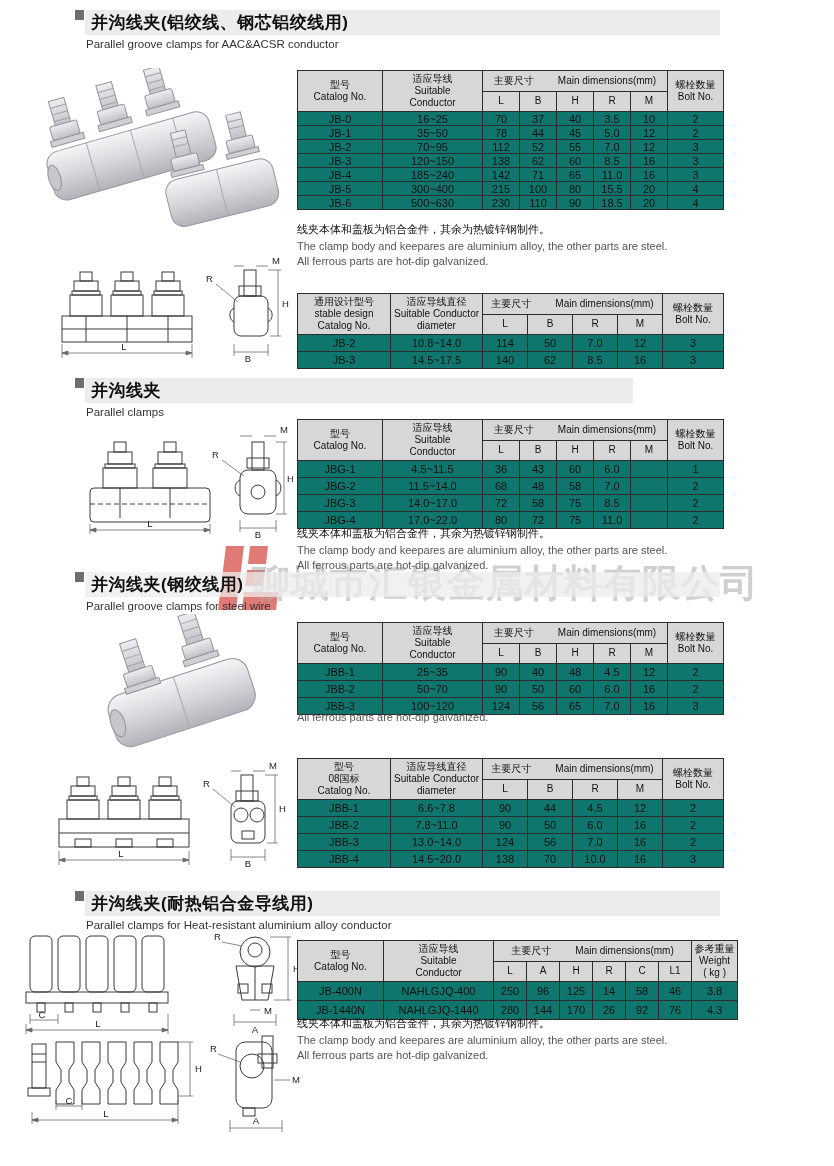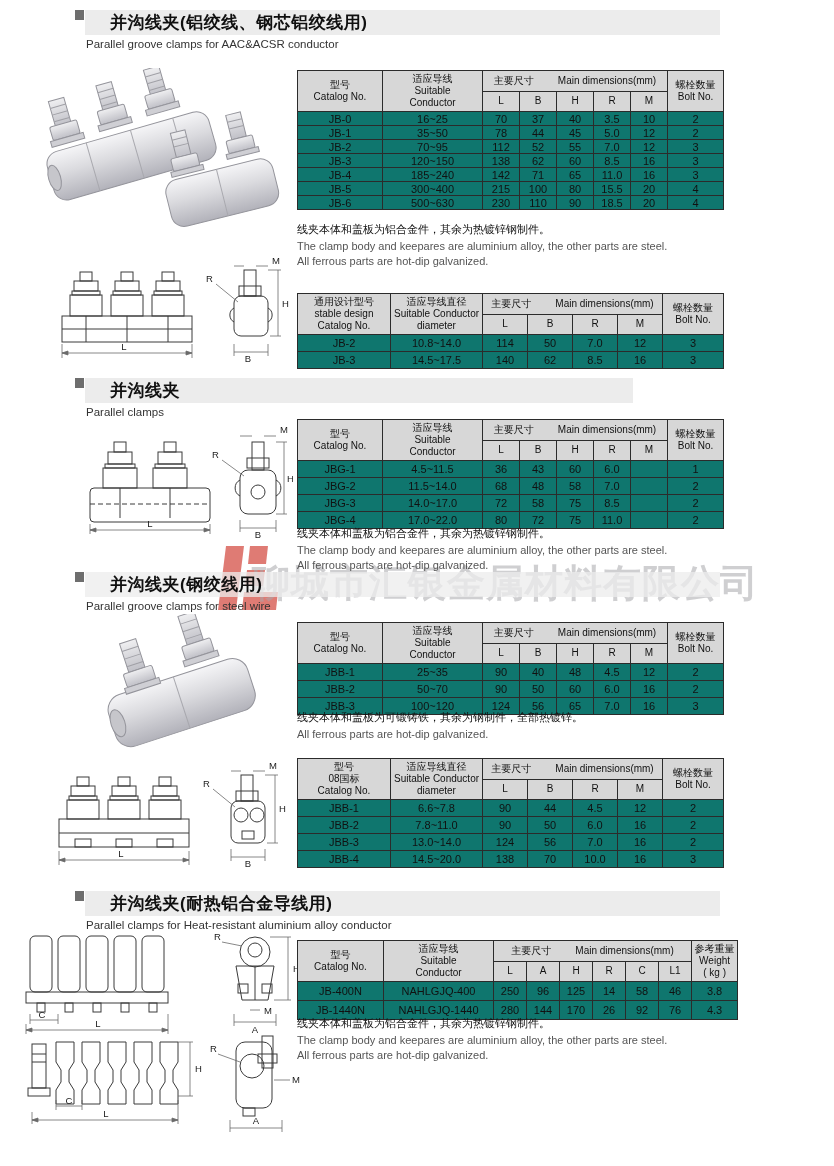--- a/index.html
+++ b/index.html
@@ -1,19 +1,19 @@
 <!DOCTYPE html>
 <html><head>
 <meta charset="utf-8">
 <style>
   *{margin:0;padding:0;box-sizing:border-box}
   html,body{background:#fff}
   body{width:834px;height:1166px;position:relative;font-family:"Liberation Sans","DejaVu Sans",sans-serif;color:#111;overflow:hidden}
   .sec-bullet{position:absolute;width:9px;height:10px;background:#6e6e6e}
-  .sec-bar{position:absolute;height:25px;background:#ececec;display:flex;align-items:center;padding-left:25px}
+  .sec-bar{position:absolute;height:25px;background:#ececec;display:flex;align-items:center;padding-left:6px}
   .sec-bar .t{font-weight:bold;font-size:17px;color:#101010;letter-spacing:.5px}
   .sec-sub{position:absolute;font-size:11.5px;color:#333}
   table.spec{position:absolute;border-collapse:collapse;table-layout:fixed;background:#0f766e}
   .spec th,.spec td{border:1px solid #2b2b2b;text-align:center;vertical-align:middle;padding:0 2px}
   .spec th{background:#d7d7d7;font-weight:normal;font-size:10px;line-height:1.2;padding:2px 1px}
   .spec td{font-size:11px}
   .spec .hl{display:block}
   .dimhdr .gap{margin-left:24px}
   .rh13 td{height:14px}
   .rh16 td{height:17px}
@@ -582,21 +582,20 @@
         <td>56</td>
         <td>65</td>
         <td>7.0</td>
         <td>16</td>
         <td>3</td>
       </tr>
     </tbody>
 </table>
 
 <div class="note" style="left:297px;top:710px">
-  <div class="cn">线夹本体和盖板为可锻铸铁，其余为钢制件，全部热镀锌。</div>
   <div class="en">All ferrous parts are hot-dip galvanized.</div>
 </div>
 
 <svg class="fig" style="left:45px;top:753px" width="245" height="120" viewBox="0 0 245 120">
   <g class="ln">
     <rect x="14" y="66" width="130" height="28"></rect>
       <line x1="14" y1="80" x2="144" y2="80"></line>
     <rect x="30" y="86" width="16" height="8"></rect>
       <rect x="71" y="86" width="16" height="8"></rect>
       <rect x="112" y="86" width="16" height="8"></rect>

